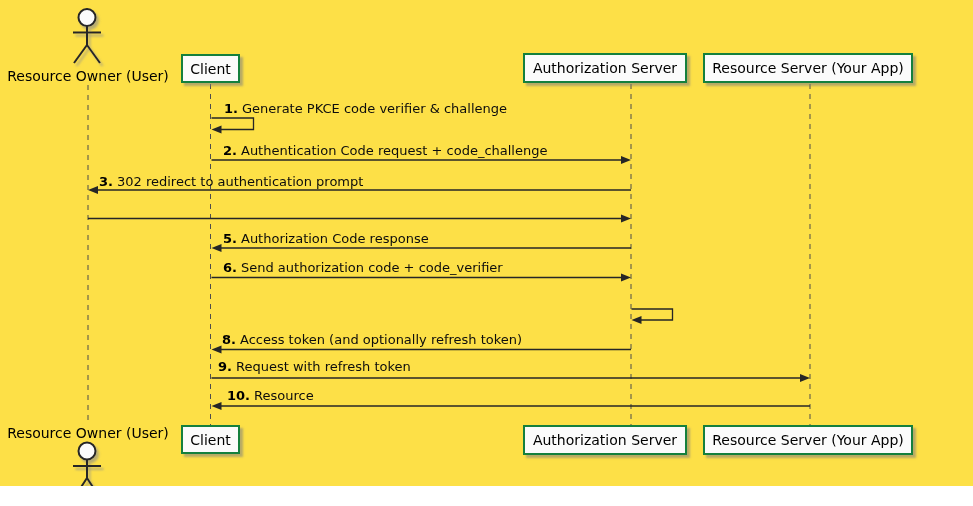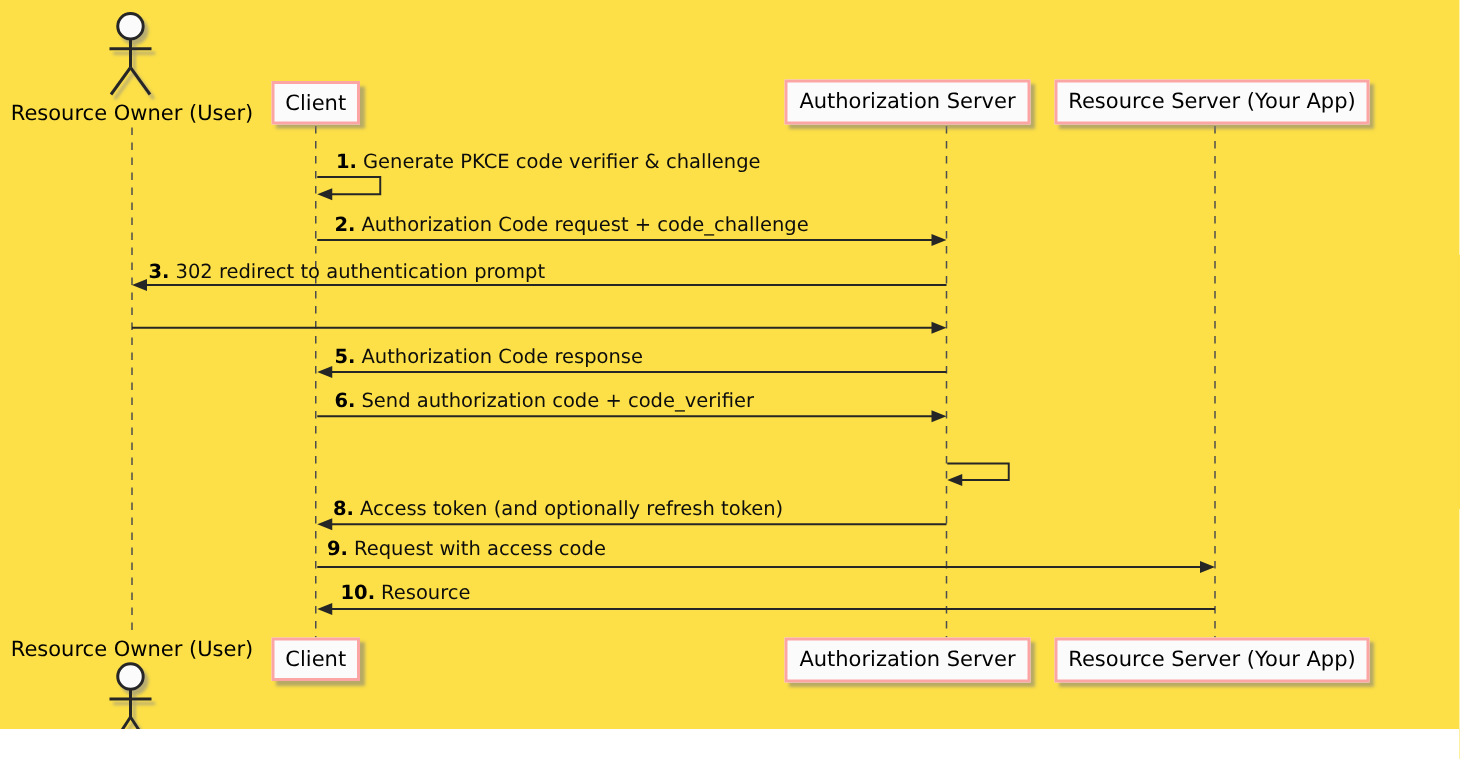--- a/index.html
+++ b/index.html
@@ -11,21 +11,21 @@
   svg.canvas { position:absolute; left:0; top:0; }
 
   .lifeline { stroke:#4d4d4d; stroke-width:1; stroke-dasharray:5,5; fill:none; }
   .actor circle { fill:#fbfbfb; stroke:#262626; stroke-width:2; }
   .actor line   { stroke:#262626; stroke-width:2; }
   .arrow { stroke:#262626; stroke-width:1.3; fill:none; }
   .head  { fill:#262626; stroke:none; }
 
   .pbox {
     position:absolute; box-sizing:border-box;
-    background:#fbfbfb; border:2px solid #fca5a5;
+    background:#fbfbfb; border:2px solid #15803d;
     box-shadow:3px 3px 2px rgba(125,125,125,.55);
     display:flex; align-items:center; justify-content:center;
     font-size:14px; white-space:nowrap; color:#000;
   }
   .actor-label {
     position:absolute; left:3px; width:170px; text-align:center;
     font-size:14px; line-height:15px; white-space:nowrap; color:#000;
   }
   .msg {
     position:absolute; font-size:13px; line-height:15px;
@@ -125,34 +125,34 @@
   <div class="pbox" style="left:703px; top:53px; width:210px; height:30px;">Resource Server (Your App)</div>
 
   <div class="pbox" style="left:181px; top:425px; width:59px;  height:29px;">Client</div>
   <div class="pbox" style="left:523px; top:425px; width:164px; height:30px;">Authorization Server</div>
   <div class="pbox" style="left:703px; top:425px; width:210px; height:30px;">Resource Server (Your App)</div>
 
   <div class="msg" style="left:224px; top:101px;">
     <b>1.</b><span>Generate PKCE code verifier &amp; challenge</span>
   </div>
   <div class="msg" style="left:223px; top:143px;">
-    <b>2.</b><span>Authorization Code request + code_challenge</span>
+    <b>2.</b><span>Authentication Code request + code_challenge</span>
   </div>
   <div class="msg" style="left:99px; top:174px;">
     <b>3.</b><span>302 redirect to authentication prompt</span>
   </div>
   <div class="msg" style="left:223px; top:231px;">
     <b>5.</b><span>Authorization Code response</span>
   </div>
   <div class="msg" style="left:223px; top:260px;">
     <b>6.</b><span>Send authorization code + code_verifier</span>
   </div>
   <div class="msg" style="left:222px; top:332px;">
     <b>8.</b><span>Access token (and optionally refresh token)</span>
   </div>
   <div class="msg" style="left:218px; top:359px;">
-    <b>9.</b><span>Request with access code</span>
+    <b>9.</b><span>Request with refresh token</span>
   </div>
   <div class="msg" style="left:227px; top:388px;">
     <b>10.</b><span>Resource</span>
   </div>
 
 </div>
 
 </body></html>

